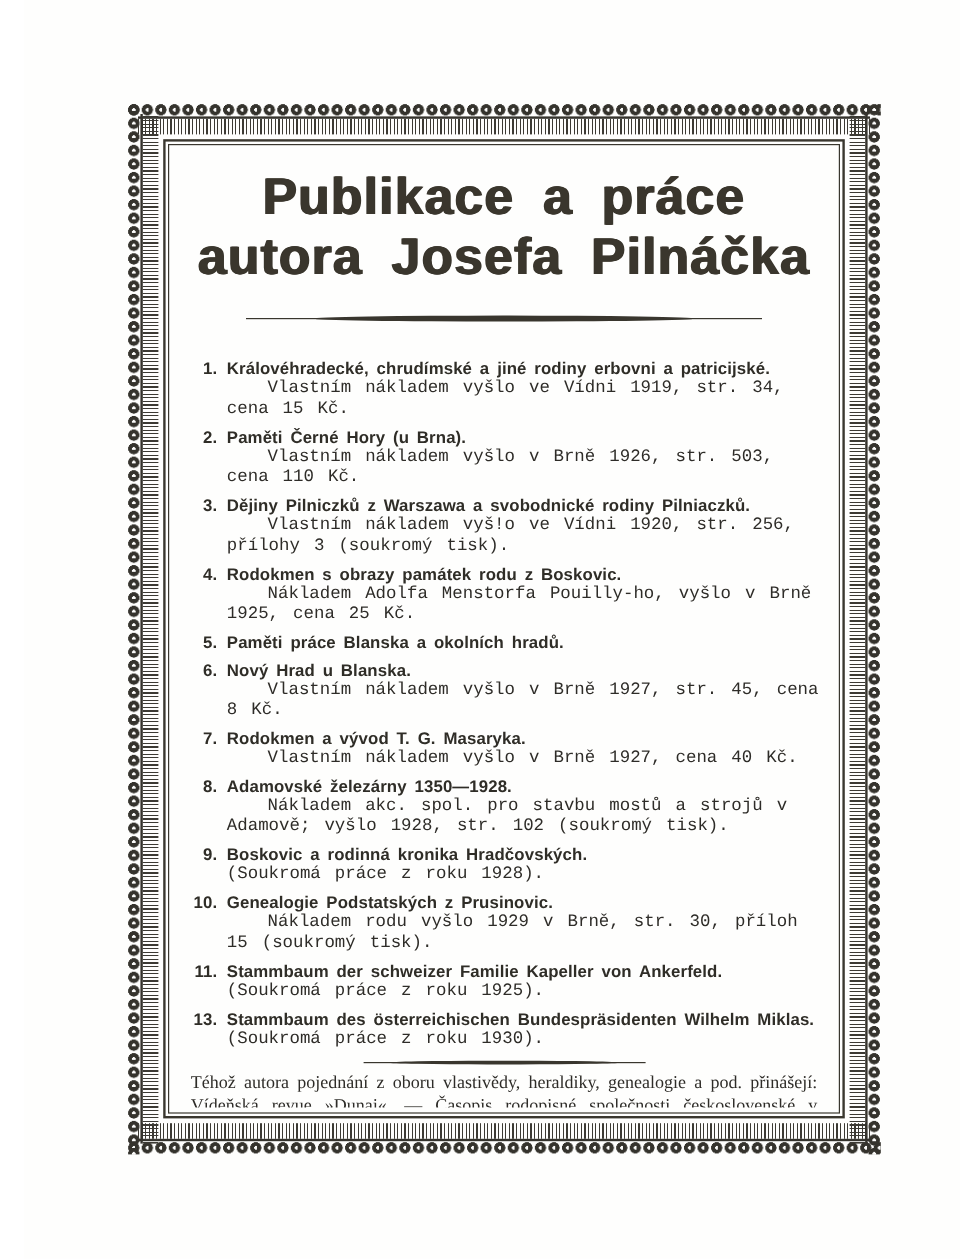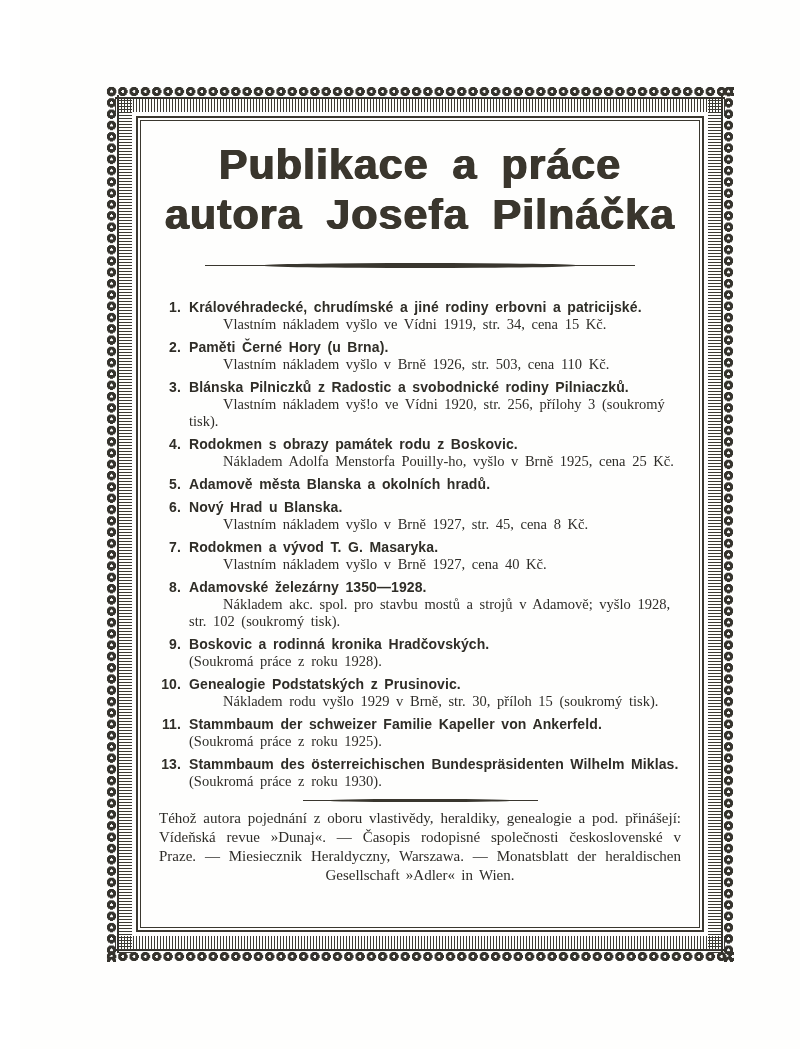--- a/index.html
+++ b/index.html
@@ -49,21 +49,21 @@
 
   
   .pub-list{list-style:none;margin:30px 0 0;padding:0;}
   .pub-item{margin:0 0 6px;}
   .pub-head{display:flex;align-items:baseline;
             font-family:"Liberation Sans","DejaVu Sans",sans-serif;font-weight:bold;
             font-size:14px;line-height:17px;color:#2f2d27;letter-spacing:0.1px;word-spacing:2.5px;}
   .pub-num{flex:0 0 26px;text-align:right;margin-right:8px;}
   .pub-title{flex:1 1 auto;}
   .pub-detail{margin:0 0 0 34px;text-indent:34px;
-              font-family:Liberation Serif, serif;font-size:14.5px;line-height:17px;
+              font-family:Liberation Mono, monospace;font-size:14.5px;line-height:17px;
               color:#2e2c28;word-spacing:3px;}
   .pub-detail.no-indent{text-indent:0;}
 
   
   .footer{margin:6px 4px 0;font-family:"Liberation Serif",serif;font-size:15px;line-height:19px;
           color:#2e2c28;text-align:justify;text-align-last:center;word-spacing:2.5px;}
 </style>
 </head>
 <body>
 
@@ -102,35 +102,35 @@
             <li class="pub-item">
               <div class="pub-head">
                 <span class="pub-num">2.</span>
                 <span class="pub-title">Paměti Černé Hory (u Brna).</span>
               </div>
               <p class="pub-detail">Vlastním nákladem vyšlo v Brně 1926, str. 503, cena 110 Kč.</p>
             </li>
             <li class="pub-item">
               <div class="pub-head">
                 <span class="pub-num">3.</span>
-                <span class="pub-title">Blánska Pilniczků z Radostic a svobodnické rodiny Pilniaczků.</span>
+                <span class="pub-title">Dějiny Pilniczků z Warszawa a svobodnické rodiny Pilniaczků.</span>
               </div>
               <p class="pub-detail">Vlastním nákladem vyš!o ve Vídni 1920, str. 256, přílohy 3 (soukromý tisk).</p>
             </li>
             <li class="pub-item">
               <div class="pub-head">
                 <span class="pub-num">4.</span>
                 <span class="pub-title">Rodokmen s obrazy památek rodu z Boskovic.</span>
               </div>
               <p class="pub-detail">Nákladem Adolfa Menstorfa Pouilly-ho, vyšlo v Brně 1925, cena 25 Kč.</p>
             </li>
             <li class="pub-item">
               <div class="pub-head">
                 <span class="pub-num">5.</span>
-                <span class="pub-title">Adamově města Blanska a okolních hradů.</span>
+                <span class="pub-title">Paměti práce Blanska a okolních hradů.</span>
               </div>
             </li>
             <li class="pub-item">
               <div class="pub-head">
                 <span class="pub-num">6.</span>
                 <span class="pub-title">Nový Hrad u Blanska.</span>
               </div>
               <p class="pub-detail">Vlastním nákladem vyšlo v Brně 1927, str. 45, cena 8 Kč.</p>
             </li>
             <li class="pub-item">

